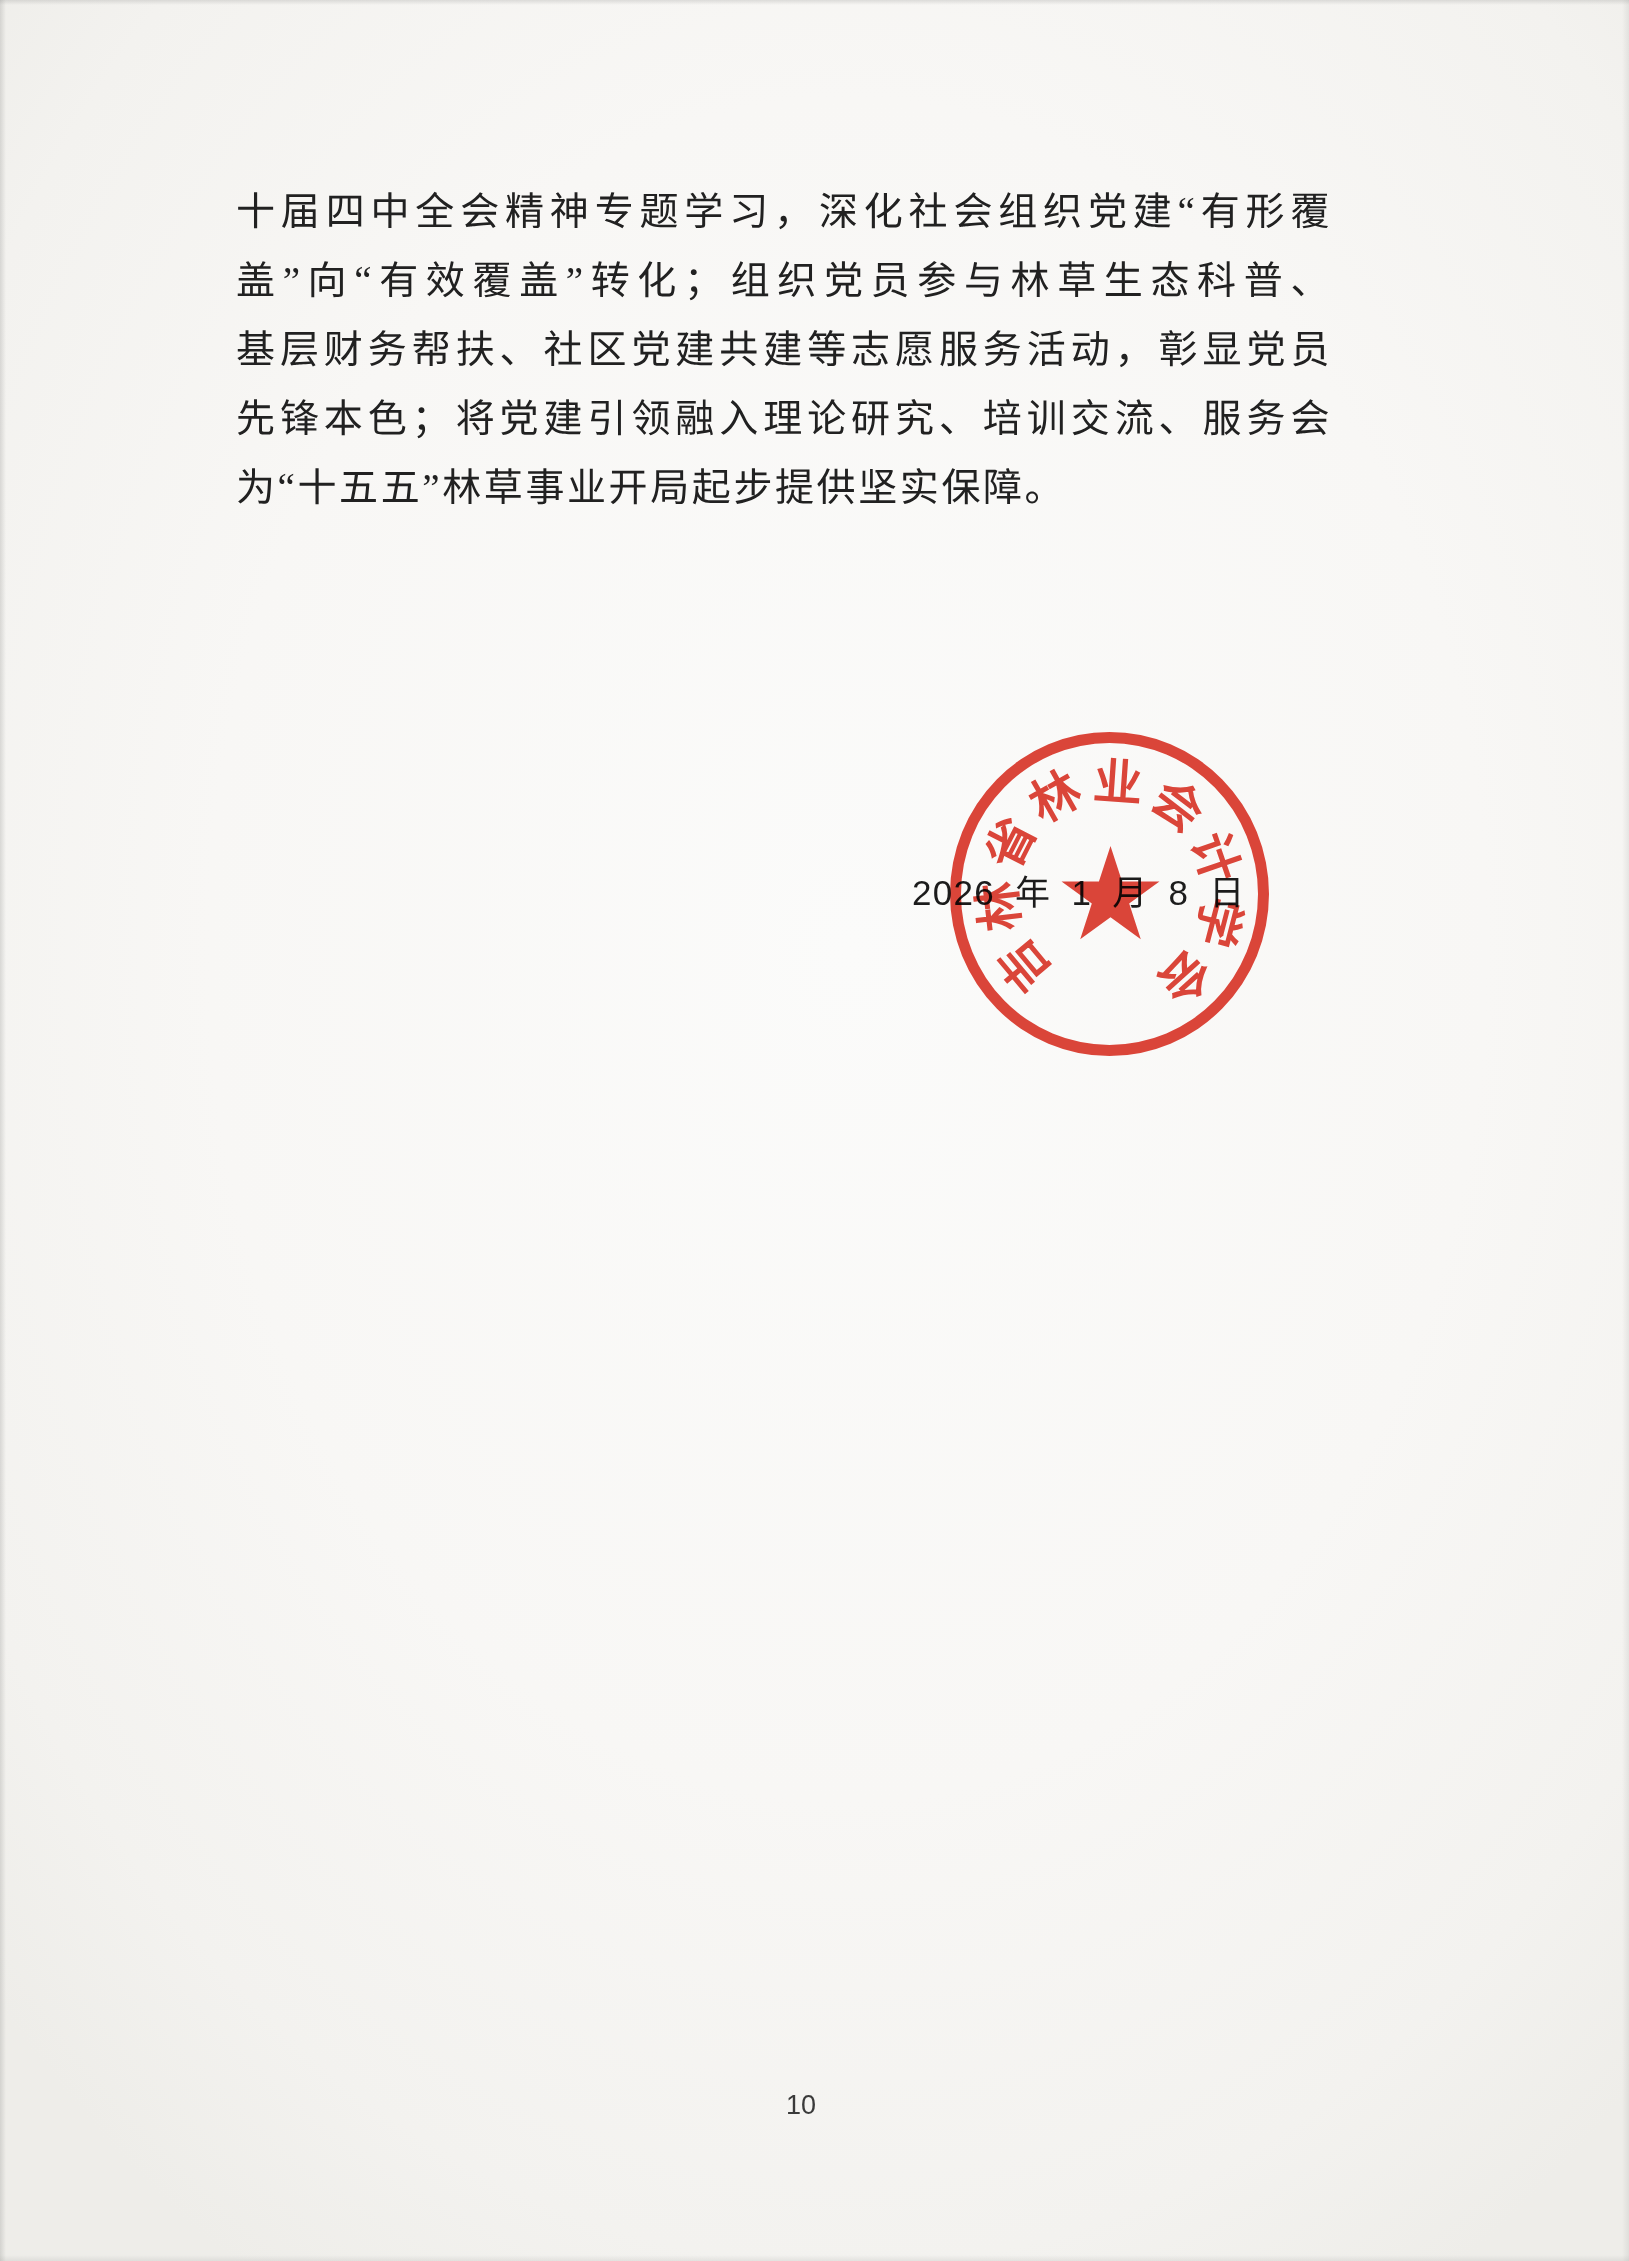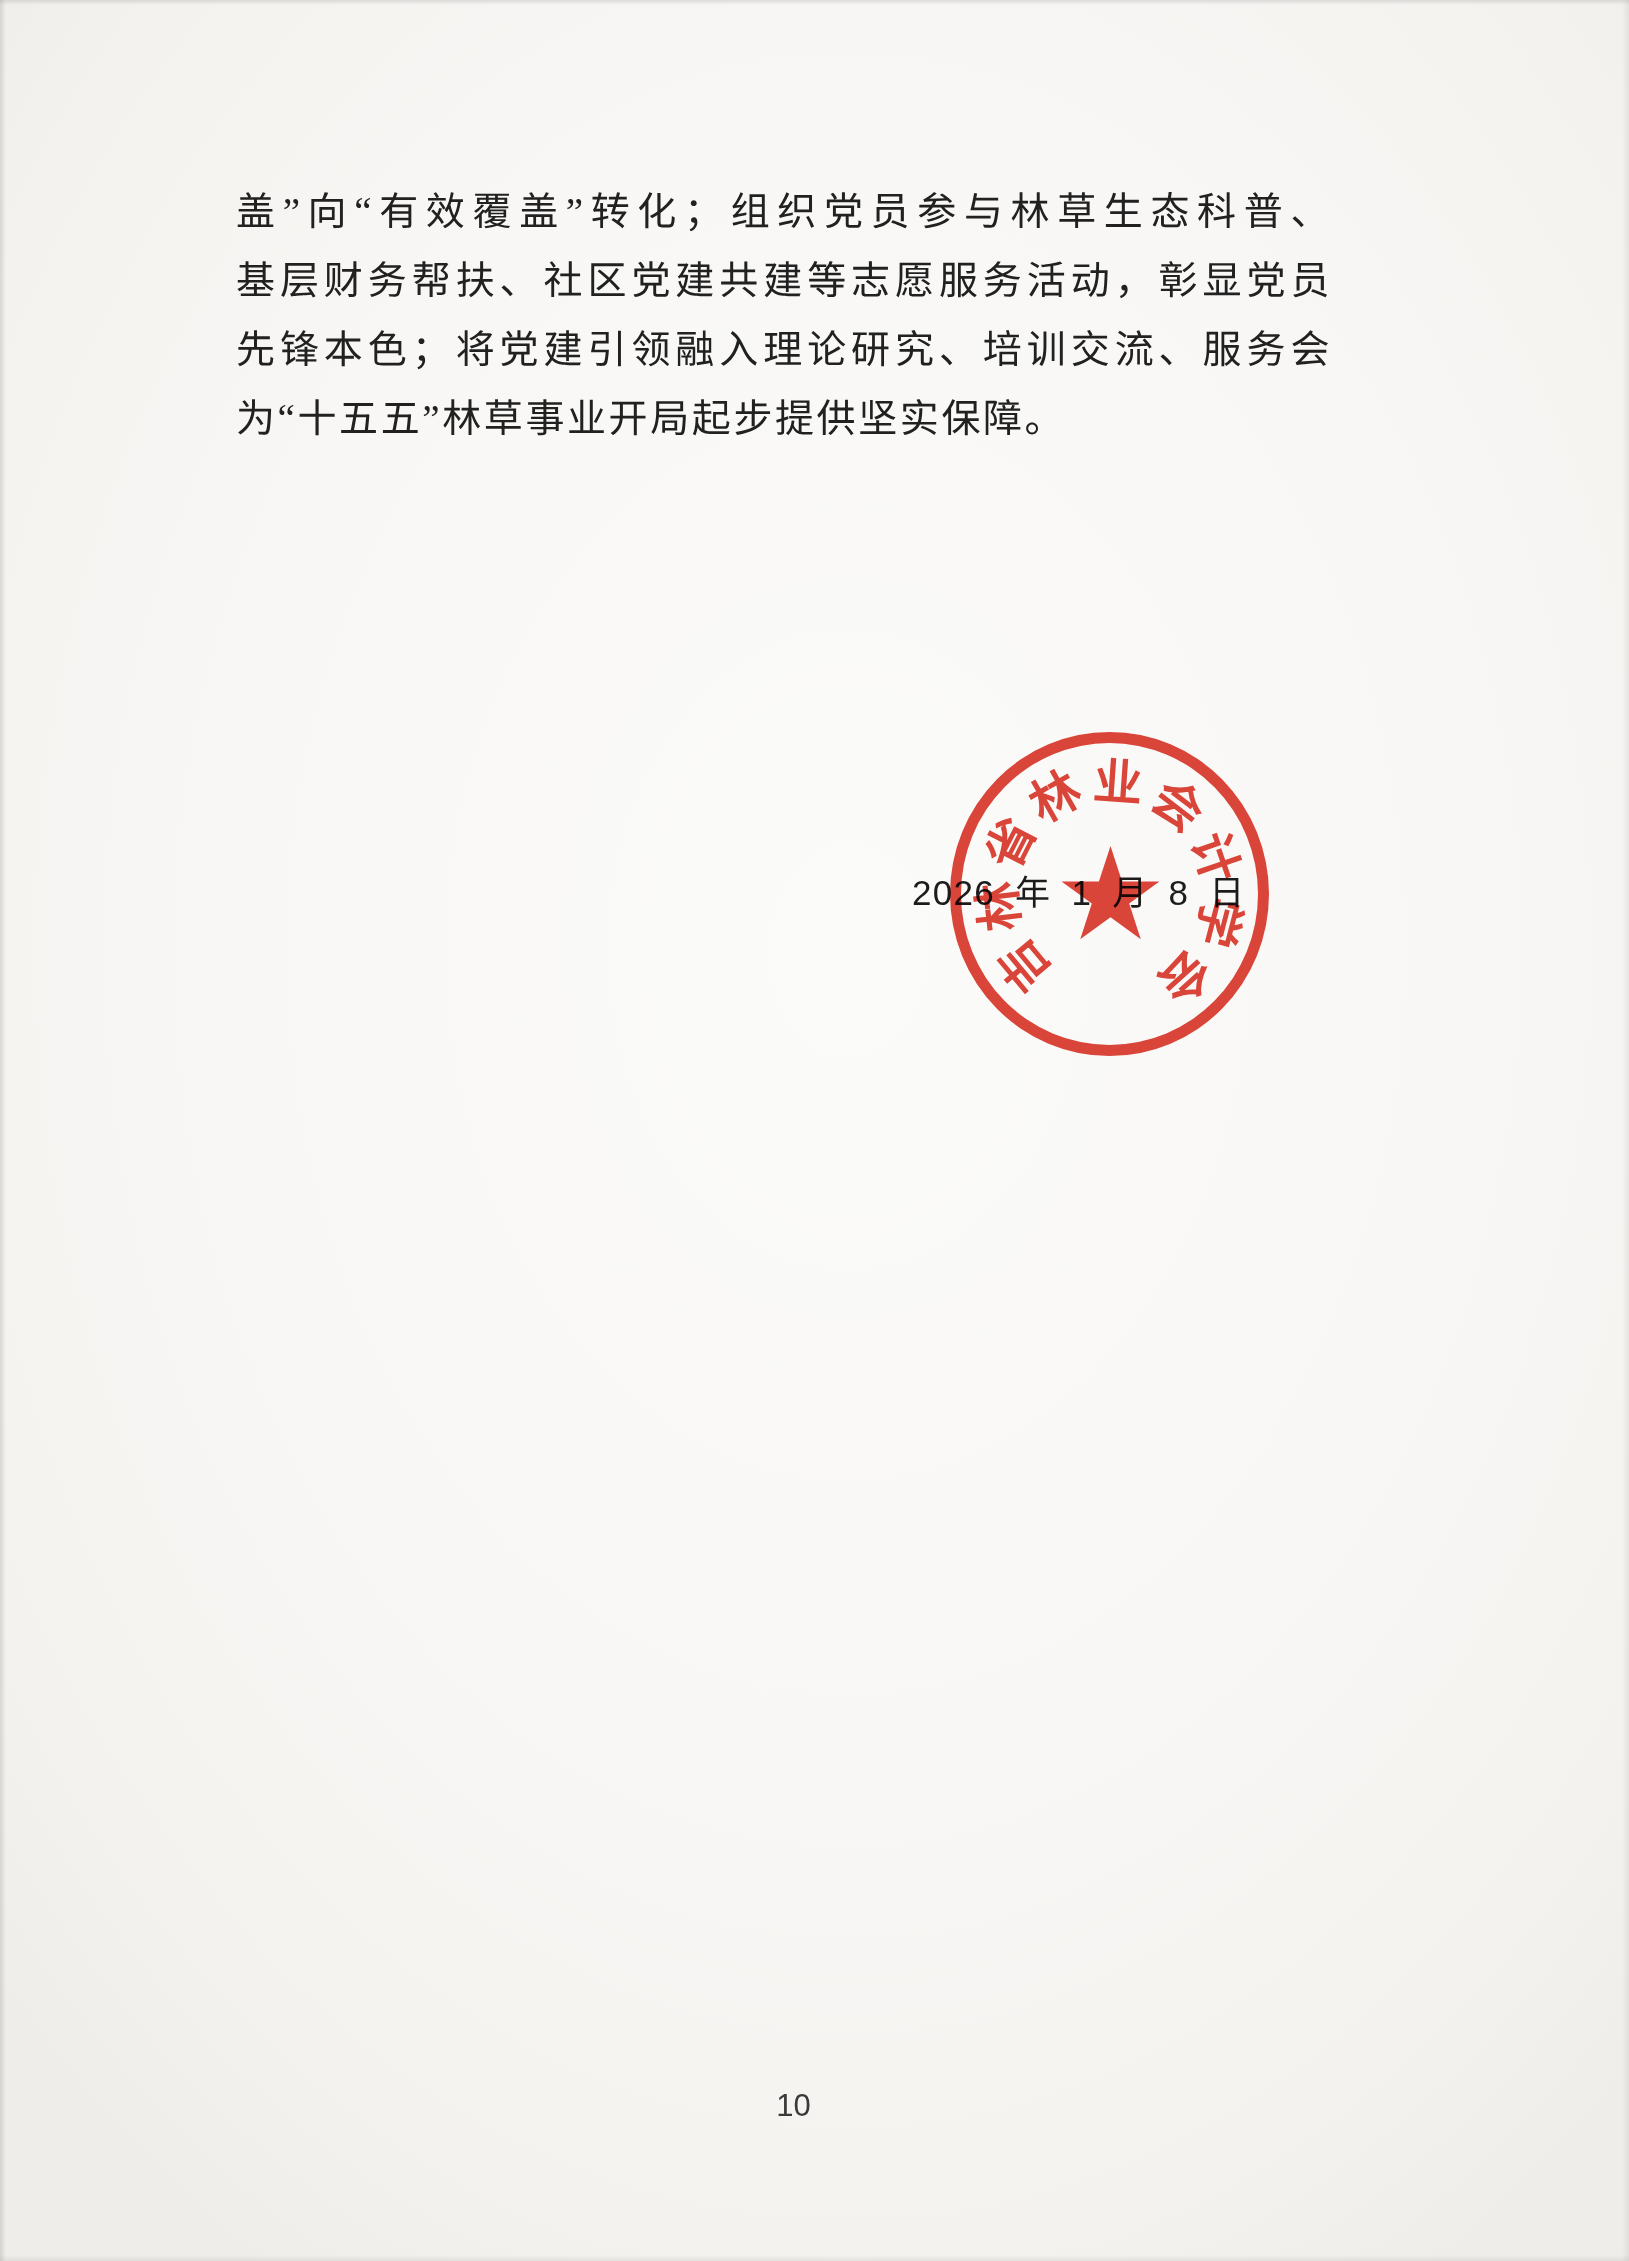--- a/index.html
+++ b/index.html
@@ -114,38 +114,39 @@
     white-space: nowrap;
     mix-blend-mode: multiply;
     font-family: Liberation Sans, sans-serif;
   }
 
   .page-number {
     position: absolute;
     left: 771px;
     top: 2090px;
     width: 45px;
-    text-align: center;
+    text-align: right;
     color: #3a3a3a;
-    font-size: 31px;
+    font-size: 27px;
     line-height: 31px;
     font-family: "Liberation Sans", "DejaVu Sans", sans-serif;
   }
 </style>
 </head>
 <body>
 
 <div class="page">
 
   <div class="scan-edge top"></div>
   <div class="scan-edge left"></div>
   <div class="scan-edge right"></div>
   <div class="scan-edge bottom"></div>
 
   <div class="body-text">
+    <div class="text-line">十届四中全会精神专题学习，深化社会组织党建“有形覆</div>
     <div class="text-line">盖”向“有效覆盖”转化；组织党员参与林草生态科普、</div>
     <div class="text-line">基层财务帮扶、社区党建共建等志愿服务活动，彰显党员</div>
     <div class="text-line">先锋本色；将党建引领融入理论研究、培训交流、服务会</div>
     <div class="text-line last">为“十五五”林草事业开局起步提供坚实保障。</div>
   </div>
 
   <div class="seal">
     <div class="seal-ring"></div>
     <svg class="seal-star" viewBox="-100 -100 200 200" xmlns="http://www.w3.org/2000/svg" aria-hidden="true">
       <polygon fill="#d93a2e" points="0,-100 22.5,-30.9 95.1,-30.9 36.3,11.8 58.8,80.9 0,38.2 -58.8,80.9 -36.3,11.8 -95.1,-30.9 -22.5,-30.9"></polygon>

